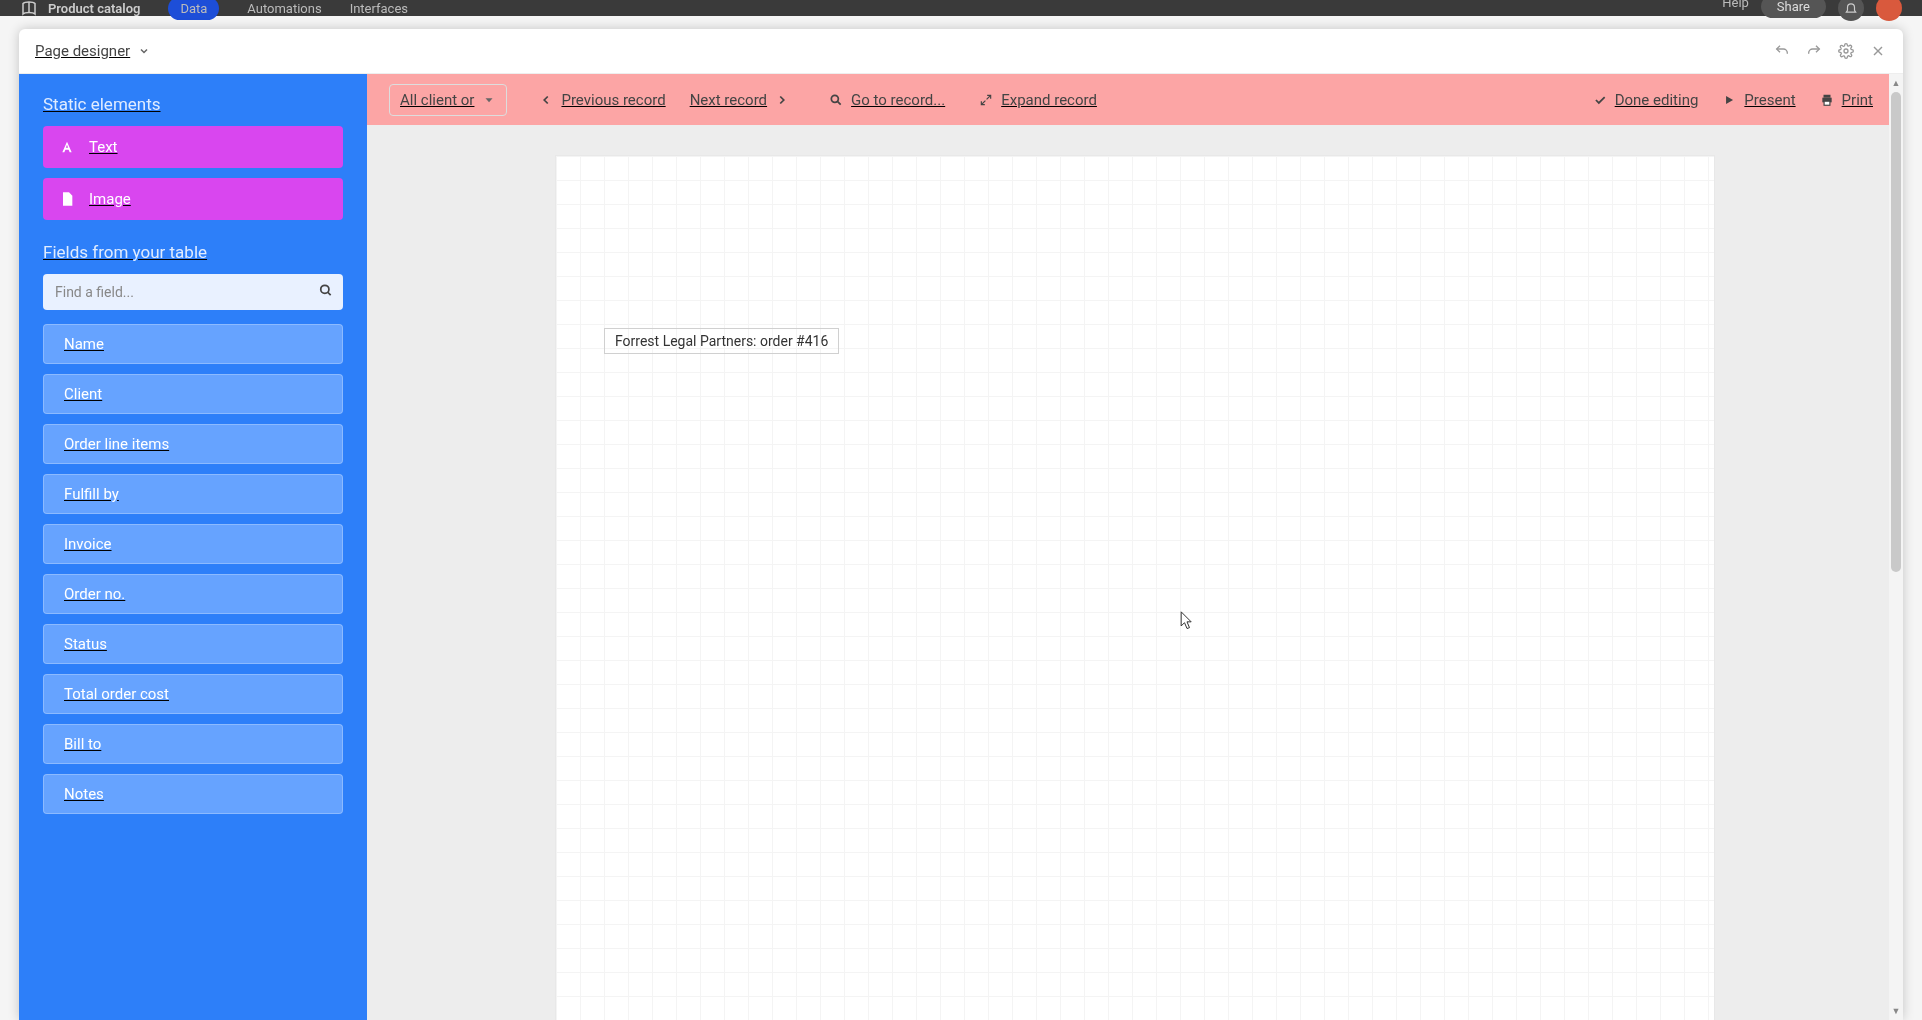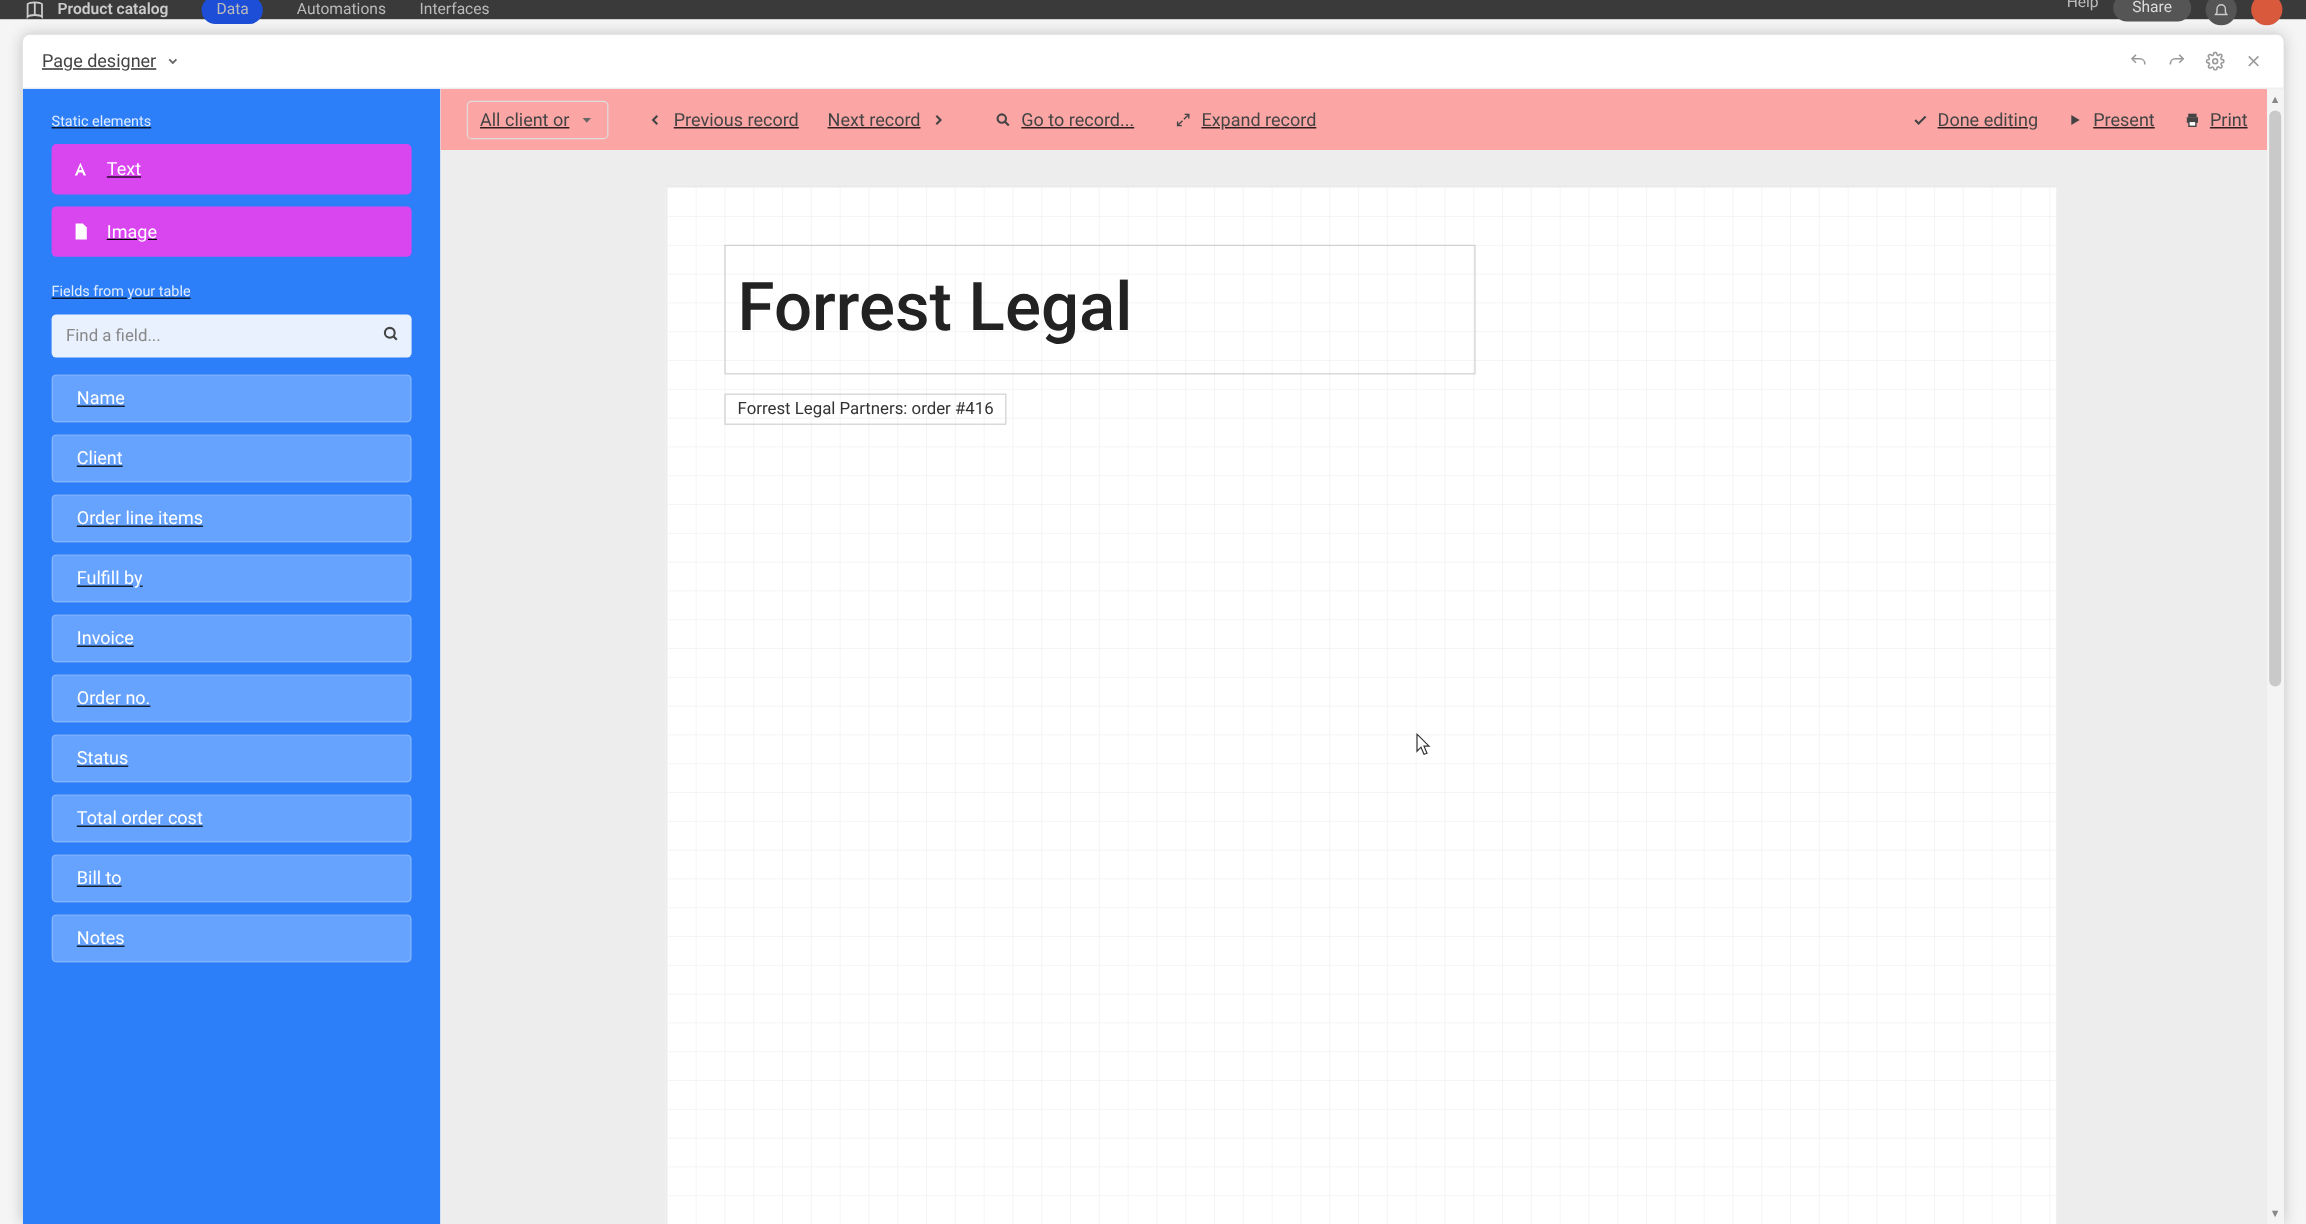--- a/index.html
+++ b/index.html
@@ -61,21 +61,21 @@
 .frame-body { flex: 1; display: flex; overflow: hidden; }
 
 .sidebar {
   width: 348px;
   background: #2d7ff9;
   color: #fff;
   padding: 20px 24px 24px 24px;
   overflow-y: auto;
 }
 .sidebar .section-label {
-  font-size: 12px;
+  font-size: 17px;
   margin-bottom: 12px;
   color: #e0ecff;
 }
 .sidebar .elem-btn {
   background: #d946ef;
   border-radius: 4px;
   height: 42px;
   display: flex;
   align-items: center;
   padding: 0 16px;
@@ -405,23 +405,20 @@
               <rect x="6" y="3" width="12" height="5"></rect>
               <rect x="4" y="8" width="16" height="8"></rect>
               <rect x="7" y="14" width="10" height="7" fill="#fff" stroke="#444" stroke-width="2"></rect>
             </svg>
           <span>Print</span>
         </div>
       </div>
 
       <div class="canvas-scroll">
         <div class="page-sheet">
-          <div class="canvas-el title-el">
-            <span>Forrest Legal</span>
-          </div>
           <div class="canvas-el sub-el">
             <span>Forrest Legal Partners: order #416</span>
           </div>
 
           <svg class="cursor-pointer" viewBox="0 0 16 24" width="14" height="20">
             <path d="M1 1 L1 18 L5 14 L8 21 L11 20 L8 13 L13 13 Z" fill="#fff" stroke="#333" stroke-width="1.2"></path>
           </svg>
         </div>
       </div>
 

